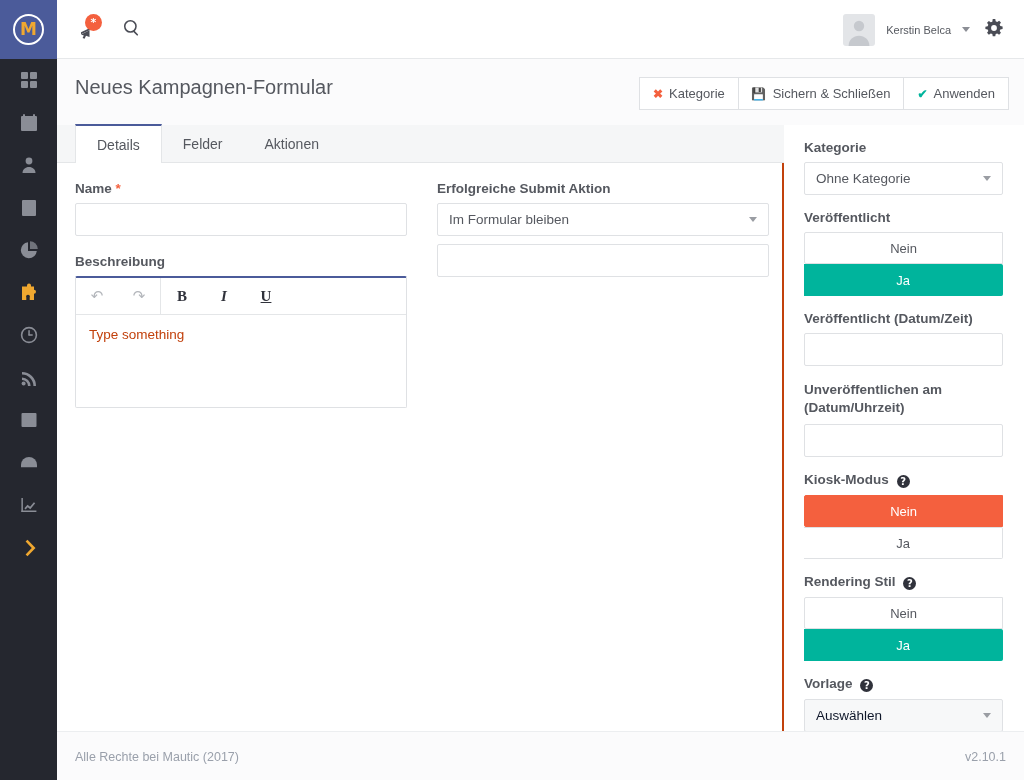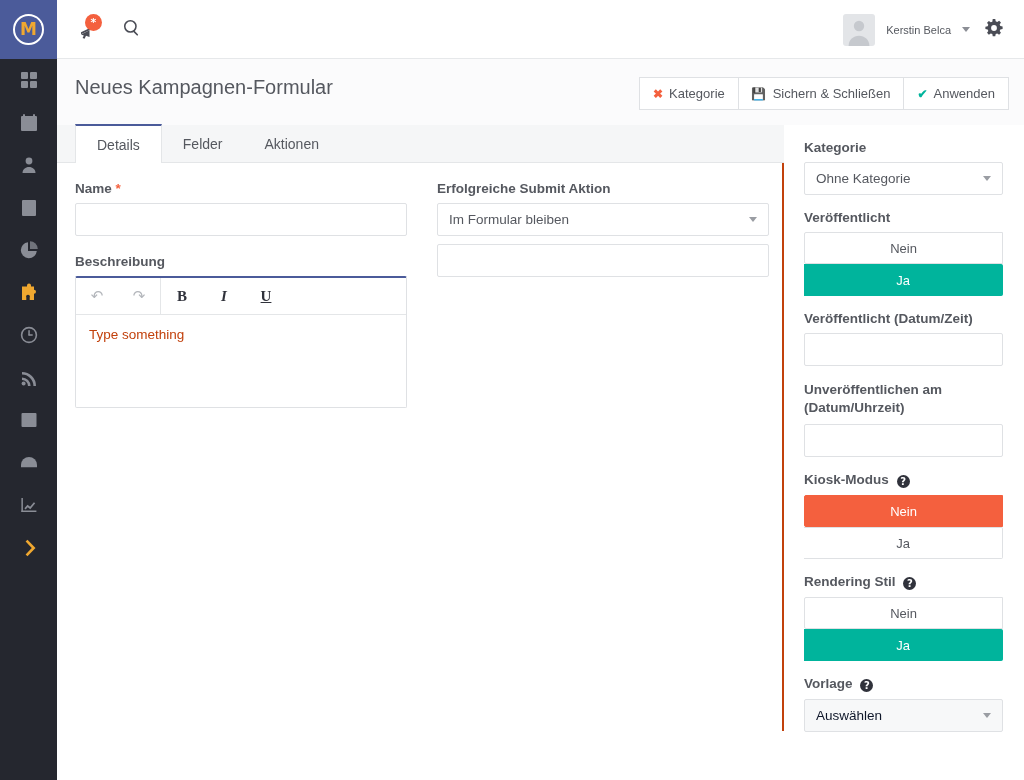--- a/index.html
+++ b/index.html
@@ -626,14 +626,18 @@
         <span>Vorlage</span>
         <span class="help-ico">?</span>
       </label>
       <div class="sel-box disabled">
         <span>Auswählen</span>
         <span class="sel-caret"></span>
       </div>
     </div>
   </aside>
 
+  <footer id="footer">
+    <span id="footer-left">Alle Rechte bei Mautic (2017)</span>
+    <span id="footer-right">v2.10.1</span>
+  </footer>
 
 </div>
 
 </body></html>

